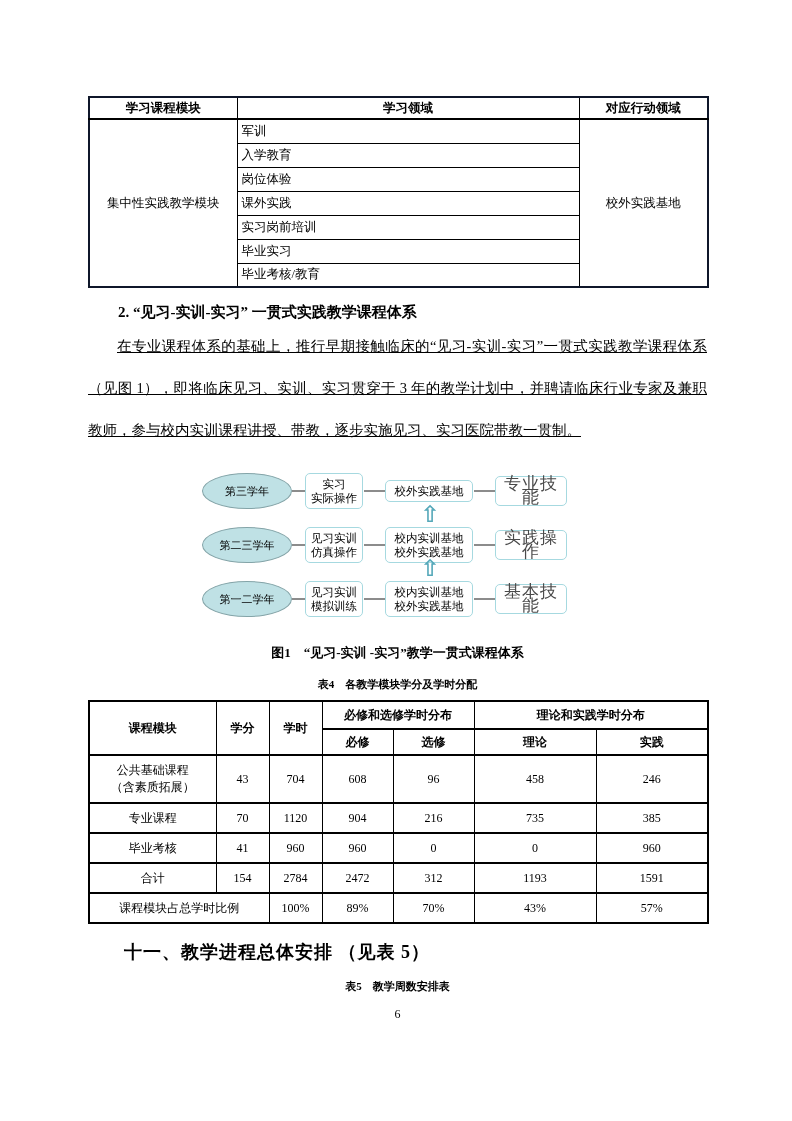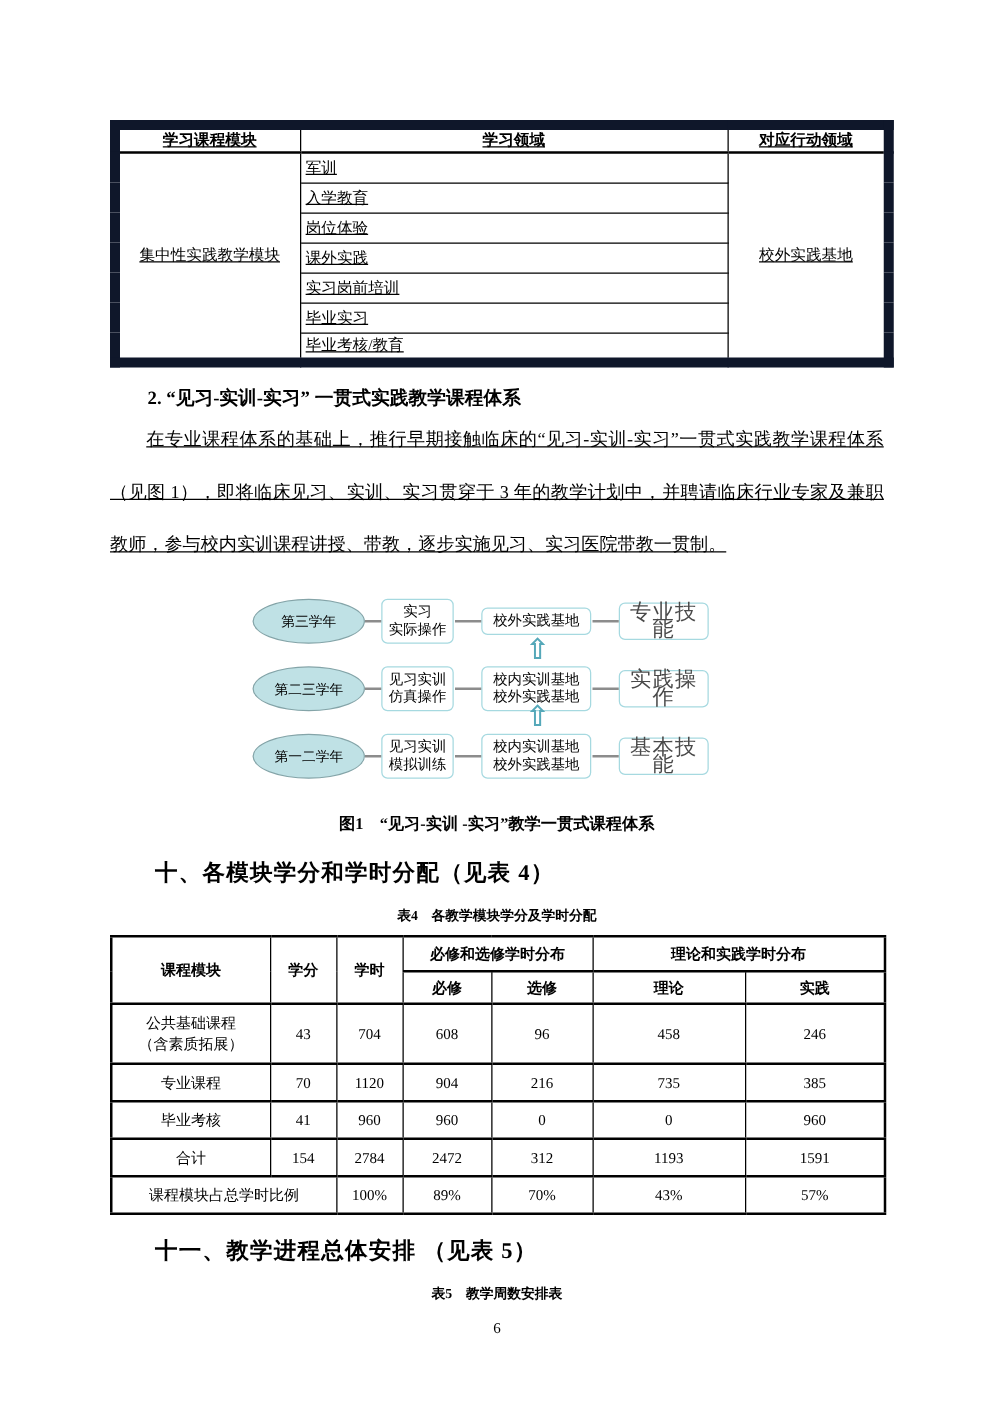--- a/index.html
+++ b/index.html
@@ -10,21 +10,21 @@
     width: 792px; height: 1121px;
     margin: 0 auto;
     background: #ffffff;
     color: #000;
     overflow: hidden;
   }
   .content { position: absolute; left: 88px; top: 96px; width: 619px; }
 
   
   table { border-collapse: collapse; table-layout: fixed; width: 619px; }
-  .t1 { border: 8px solid #0f172a; text-decoration: underline; }
+  .t1 { border: 2px solid #0f172a; }
   .t1 th, .t1 td { border: 1px solid #000; font-size: 12.5px; font-weight: normal; }
   .t1 th { font-weight: bold; height: 22px; text-align: center; border-bottom: 2px solid #000; }
   .t1 td { height: 24px; }
   .t1 .area { text-align: left; padding-left: 4px; }
   .t1 .ctr { text-align: center; }
 
   
   .h-sub { font-size: 15px; font-weight: bold; margin: 15px 0 0 30px; }
   .para {
     margin-top: 3px; font-size: 14.5px; line-height: 42px;
@@ -155,21 +155,20 @@
       <div class="conn s1 cy2"></div>
       <div class="conn s2 cy2"></div>
       <div class="conn s3 cy2"></div>
 
       <div class="up-arrow a0">⇧</div>
       <div class="up-arrow a1">⇧</div>
     </div>
 
     <div class="fig-caption">图1　“见习-实训 -实习”教学一贯式课程体系</div>
 
-    <div class="h-big">十、各模块学分和学时分配（见表 4）</div>
     <div class="tbl-caption">表4　各教学模块学分及学时分配</div>
 
     <table class="t4">
       <colgroup>
         <col style="width:127px">
           <col style="width:53px">
           <col style="width:53px">
         <col style="width:71px">
           <col style="width:81px">
           <col style="width:122px">

